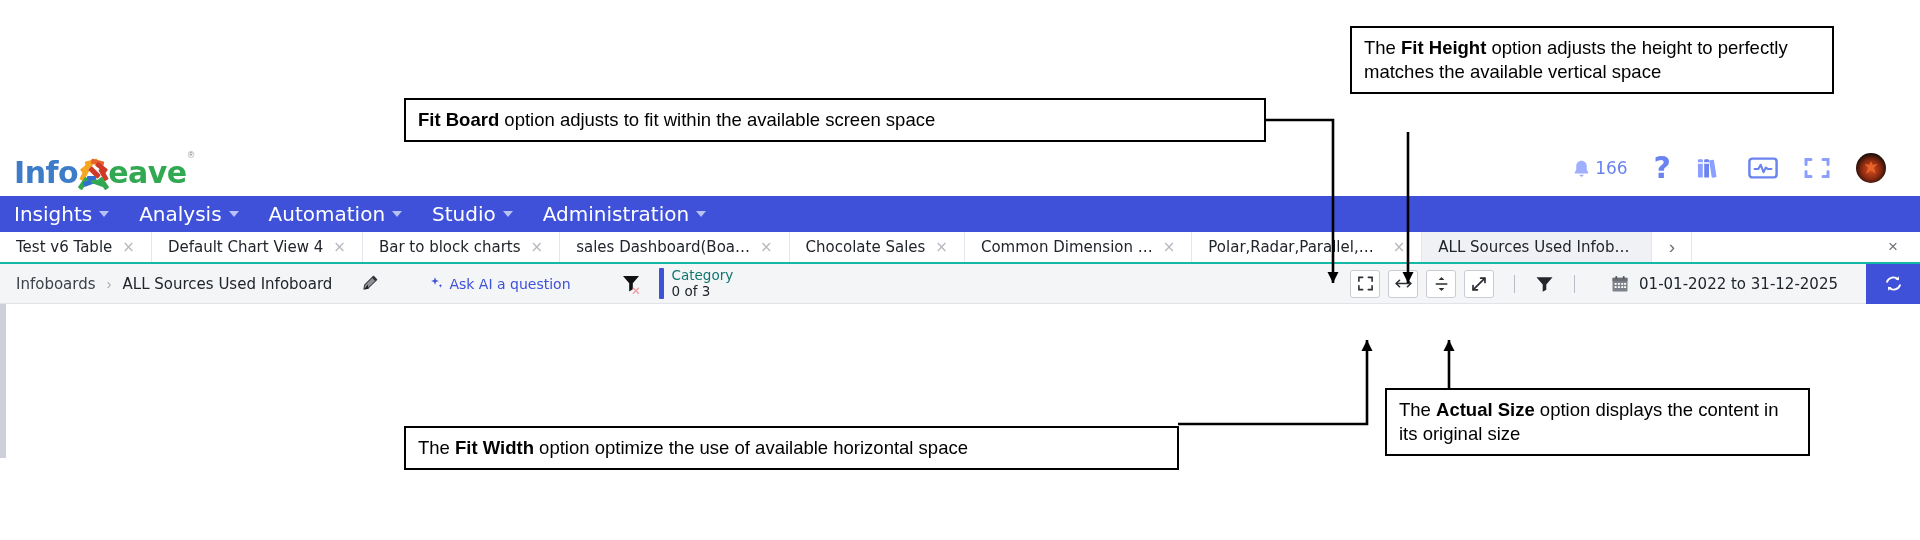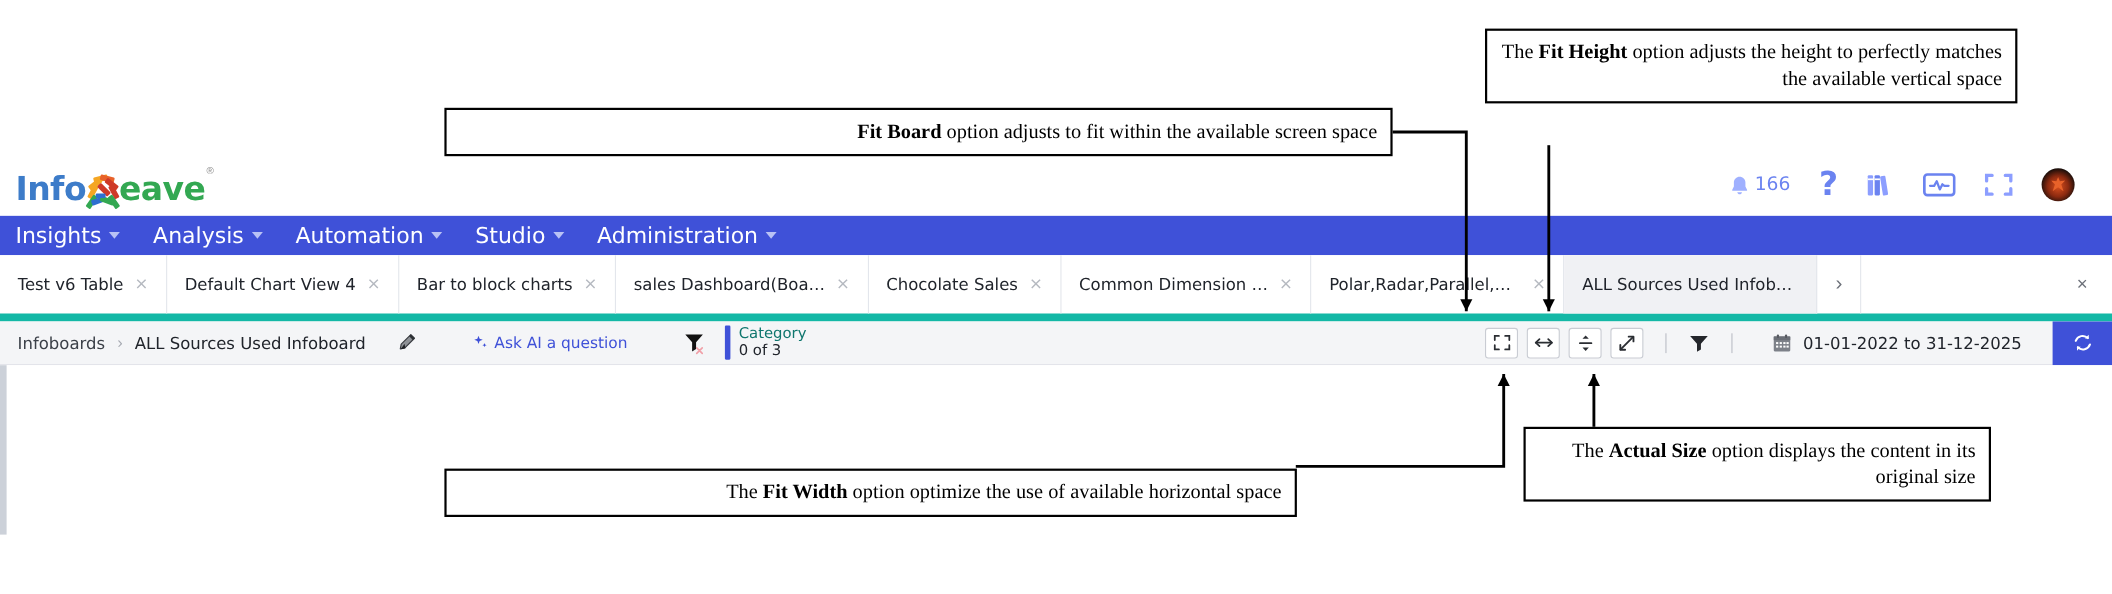--- a/index.html
+++ b/index.html
@@ -138,25 +138,25 @@
   }
   .caret-dn {
     width: 0; height: 0;
     border-left: 5px solid transparent;
     border-right: 5px solid transparent;
     border-top: 6px solid #b9c2f5;
   }
 
   
   .tab-bar {
-    height: 60px;
+    height: 32px;
     background: #ffffff;
     display: flex;
     align-items: stretch;
-    border-bottom: 7px solid #14b8a6;
+    border-bottom: 2px solid #14b8a6;
     position: relative;
   }
   .tab {
     display: flex;
     align-items: center;
     gap: 10px;
     padding: 0 16px;
     border-right: 1px solid #e3e6ec;
     font-size: 15px;
     color: #20242b;
@@ -325,27 +325,26 @@
     background: #ffffff;
     border-left: 6px solid #ccd1d9;
     position: relative;
   }
 
   
   .callout {
     position: absolute;
     background: #ffffff;
     border: 2px solid #000000;
-    font-family: Liberation Serif, serif;
+    font-family: Liberation Sans, sans-serif;
     font-size: 18.5px;
     color: #000000;
     line-height: 1.3;
     padding: 8px 12px;
     z-index: 30;
-    text-align: right;
   }
   .callout b { font-weight: 700; }
 
   #svg-leaders {
     position: absolute;
     left: 0; top: 0;
     width: 1920px; height: 540px;
     z-index: 20;
     pointer-events: none;
   }

